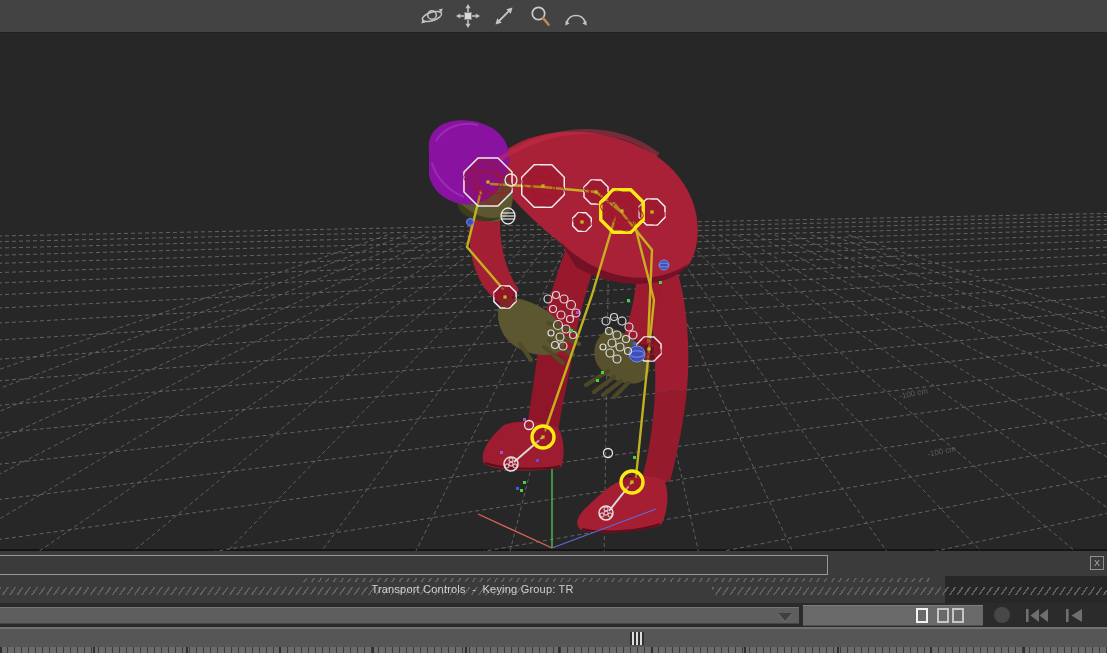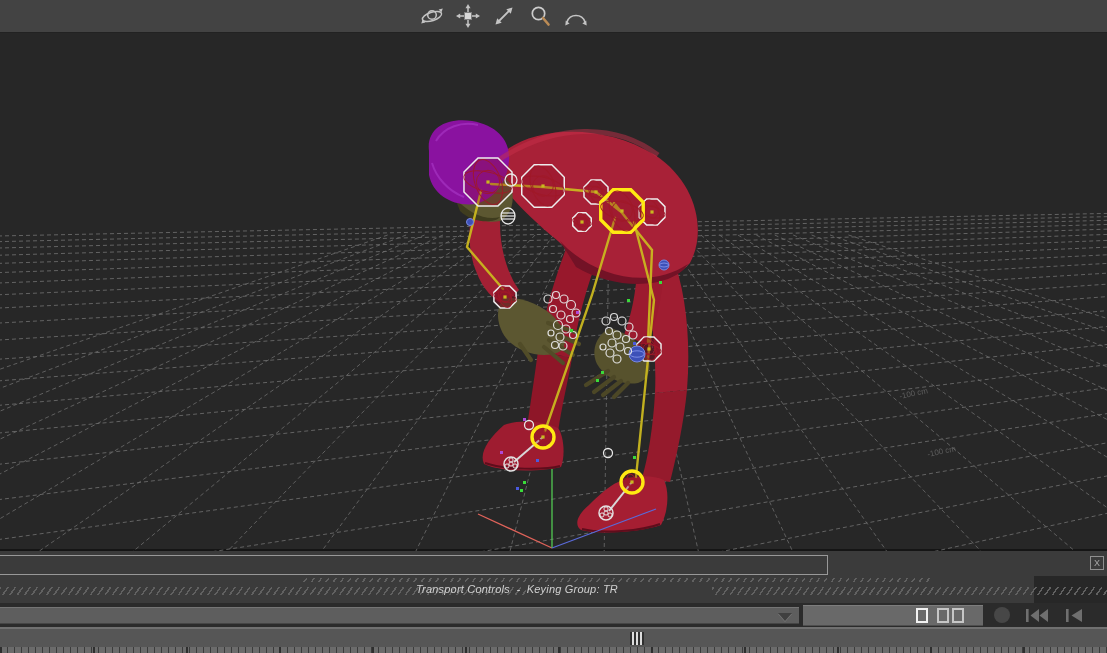--- a/index.html
+++ b/index.html
@@ -32,21 +32,21 @@
     background:transparent; border:1px solid #8f8f8f; color:#a8a8a8;
     font-size:9px; line-height:11px; text-align:center; font-family:"Liberation Sans",sans-serif;
     cursor:pointer; padding:0;
   }
   
   .hatch {
     position:absolute;
     background-image: repeating-linear-gradient(-55deg, transparent 0 2px, #616161 2px 3.5px, transparent 3.5px 6px);
   }
   
-  .transport-label-bar { position:absolute; left:0; top:576px; width:1034px; height:27px; background:#3b3b3b;font-style:italic; }
+  .transport-label-bar { position:absolute; left:0; top:576px; width:945px; height:27px; background:#3b3b3b; }
   .hatch-thin  { left:300px; top:2px;  width:630px; height:4px; }
   .hatch-left  { left:0;     top:11px; width:526px; height:8px; }
   .hatch-right { left:712px; top:11px; width:395px; height:8px; }
   .transport-title {
     position:absolute; left:0; top:7px; width:100%; text-align:center;
     color:#cfcfcf; font-size:11px; white-space:pre; letter-spacing:.2px;
   }
   
   .transport-bar { position:absolute; left:0; top:603px; width:1107px; height:24px; background:#2b2b2b; }
   .scrub-track {

